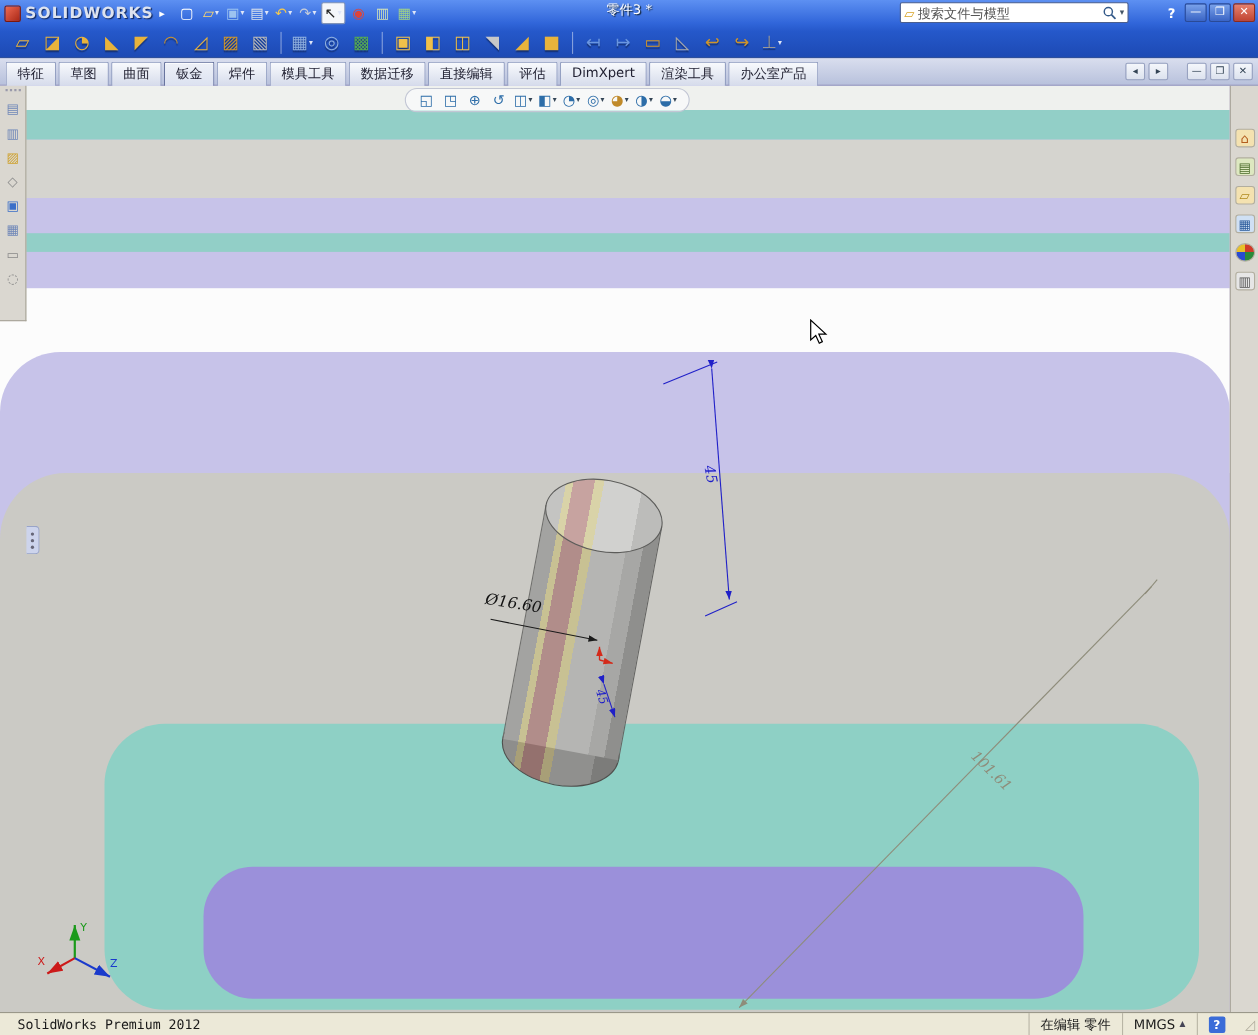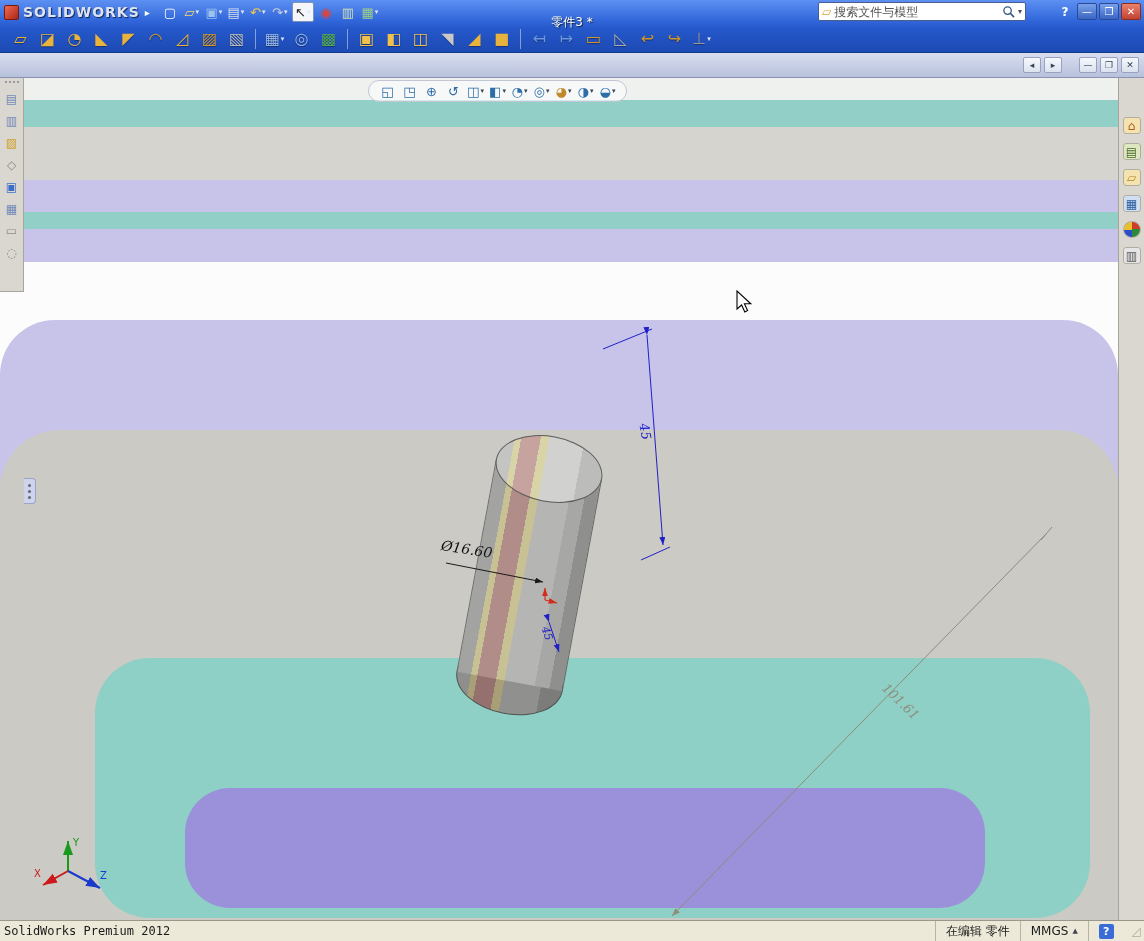--- a/index.html
+++ b/index.html
@@ -13,21 +13,21 @@
     border-bottom:1px solid #123a8a}
   .titlebar{position:absolute;top:0;left:0;right:0;height:24px;display:flex;align-items:center}
   .logo{width:15px;height:15px;margin:0 4px;background:linear-gradient(135deg,#ef6a52,#a82716);border:1px solid #7c170c;border-radius:2px;flex:0 0 auto}
   .brandtext{color:#dde3ef;font-weight:bold;letter-spacing:1px;font-size:14px;text-shadow:1px 1px 1px #10275e}
   .chev{color:#fff;margin:0 10px 0 5px;font-size:10px}
   .tools{display:flex;align-items:center;gap:2px}
   .tool{position:relative;display:inline-flex;align-items:center;justify-content:center;width:20px;height:20px;border-radius:2px;cursor:default;flex:0 0 auto}
   .tool .g{font-size:13px;line-height:1}
   .tool.boxed{background:#f4f6fa;border:1px solid #7f92b8;width:22px}
   .tool .dd{font-size:7px;color:#dfe6f8;margin-left:1px}
-  .doc-title{position:absolute;left:50%;transform:translateX(-50%);top:14px;color:#fff;font-size:12px;text-shadow:1px 1px 1px #123;white-space:nowrap}
+  .doc-title{position:absolute;left:50%;transform:translateX(-50%);top:1px;color:#fff;font-size:12px;text-shadow:1px 1px 1px #123;white-space:nowrap}
   .search{position:absolute;right:118px;top:2px;width:208px;height:19px;background:#fff;border:1px solid #4a5e8e;border-radius:2px;display:flex;align-items:center;padding:0 3px;gap:3px}
   .sfolder{color:#d8a428;font-size:12px;line-height:1}
   .sinput{flex:1;border:none;outline:none;font-size:12px;min-width:10px;color:#333;background:transparent;font-family:inherit}
   .sinput::placeholder{color:#555}
   .mag{width:13px;height:13px;flex:0 0 auto}
   .sdd{font-size:8px;color:#456}
   .winctrl{position:absolute;right:3px;top:3px;display:flex;gap:2px;align-items:center}
   .wc{width:20px;height:17px;display:flex;align-items:center;justify-content:center;color:#fff;font-size:10px;border-radius:2px;
       background:linear-gradient(#7aa2ea,#3a64c4);border:1px solid #2a4a96}
   .wc.help{background:transparent;border-color:transparent;font-weight:bold;font-size:12px}
@@ -98,21 +98,21 @@
   .dim-h{left:637px;top:424px;color:#2020c8;font-size:13px;transform:rotate(78deg)}
   .dim-b{left:540px;top:627px;color:#2020c8;font-size:11px;transform:rotate(72deg)}
   .dim-f{left:878px;top:694px;color:#8e8c7a;font-size:13px;transform:rotate(44deg)}
 
   .overlay{position:absolute;left:0;top:0;width:1144px;height:941px;pointer-events:none}
   .triad{position:absolute;left:34px;top:833px;width:80px;height:66px;pointer-events:none}
   .cursor{position:absolute;left:736px;top:290px;width:18px;height:24px;pointer-events:none}
 
   
   .statusbar{position:absolute;left:0;bottom:0;width:100%;height:21px;background:#ece9d8;border-top:1px solid #9a988a;display:flex;align-items:center;font-size:12px;color:#1a1a1a}
-  .sb-left{padding-left:4px;font-family:"DejaVu Sans Mono","Liberation Mono",monospace;font-size:12px}
+  .sb-left{padding-left:16px;font-family:"DejaVu Sans Mono","Liberation Mono",monospace;font-size:12px}
   .sb-right{margin-left:auto;display:flex;align-items:center;height:100%}
   .seg{display:flex;align-items:center;gap:4px;padding:0 10px;border-left:1px solid #b8b5a5;height:100%;white-space:nowrap}
   .caret{font-size:7px;color:#445}
   .helpbadge{width:15px;height:15px;background:#3a6cd8;color:#fff;border-radius:2px;display:flex;align-items:center;justify-content:center;font-size:11px;font-weight:bold}
   .gripglyph{color:#b0ad9d;font-size:12px;padding:0 3px 0 8px}
 </style>
 </head>
 <body>
 
 <div class="app">
@@ -256,20 +256,34 @@
           <span class="g" style="color: rgb(207, 149, 42);">↪</span>
         </span>
         <span class="tool">
           <span class="g" style="color: rgb(153, 153, 153);">⊥</span>
           <span class="dd">▾</span>
         </span>
       </div>
   </div>
 
   <div class="tabrow">
+    <div class="tabs" id="tabs-items">
+        <span class="tab">特征</span>
+        <span class="tab">草图</span>
+        <span class="tab">曲面</span>
+        <span class="tab active">钣金</span>
+        <span class="tab">焊件</span>
+        <span class="tab">模具工具</span>
+        <span class="tab">数据迁移</span>
+        <span class="tab">直接编辑</span>
+        <span class="tab">评估</span>
+        <span class="tab">DimXpert</span>
+        <span class="tab">渲染工具</span>
+        <span class="tab">办公室产品</span>
+      </div>
     <div class="tabctrl" id="tabctrl">
         <span class="tool">
           <span class="g">◂</span>
         </span>
         <span class="tool">
           <span class="g">▸</span>
         </span>
         <span class="tool">
           <span class="g">—</span>
         </span>

